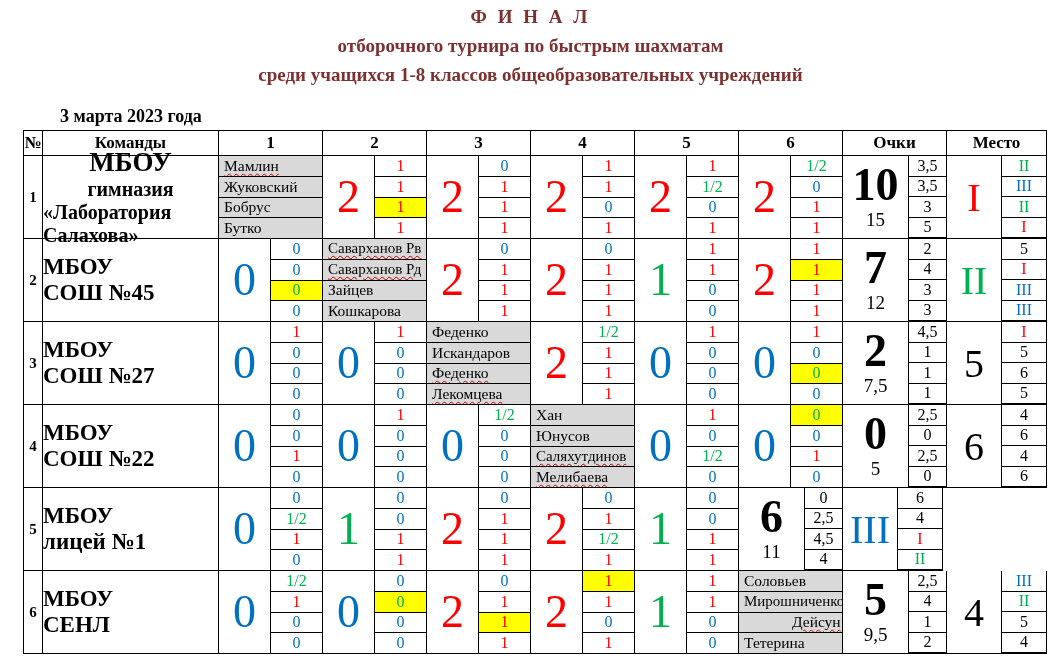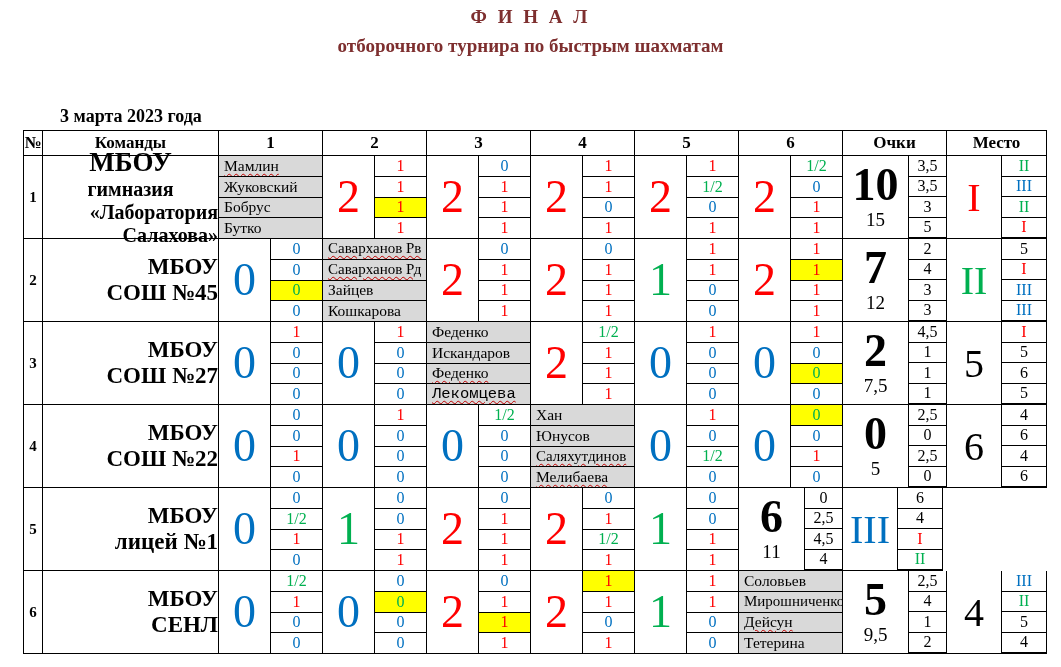--- a/index.html
+++ b/index.html
@@ -21,21 +21,21 @@
   .trow{display:flex;height:83px;}
   .trow.hdr{height:25px;}
   .c{border-right:1px solid #000;border-bottom:1px solid #000;box-sizing:border-box;display:flex;}
   .hcell{align-items:center;justify-content:center;font-weight:bold;font-size:17px;}
   .w-num{width:19px;}
   .w-team{width:176px;}
   .w-game{width:104px;}
   .w-pts{width:104px;}
   .w-place{width:100px;}
   .num{align-items:center;justify-content:center;font-weight:bold;font-size:15px;}
-  .team{flex-direction:column;align-items:flex-end;justify-content:center;font-weight:bold;font-size:23px;line-height:1.15;text-align:center;}
+  .team{flex-direction:column;align-items:flex-start;justify-content:center;font-weight:bold;font-size:23px;line-height:1.15;text-align:center;}
   .team.three-lines{font-size:20px;}
   .team-big{font-size:27px;}
   
   .gamecol{padding:0;}
   .bigscore{width:52px;display:flex;align-items:center;justify-content:center;font-size:46px;line-height:1;border-right:1px solid #000;box-sizing:border-box;}
   .subcol{flex:1;display:flex;flex-direction:column;}
   .sub{flex:1;display:flex;align-items:center;justify-content:center;font-size:16px;border-bottom:1px solid #000;box-sizing:border-box;}
   .subcol .sub:last-child, .names-col .name-cell:last-child{border-bottom:none;}
   .names-col{flex-direction:column;}
   .name-cell{flex:1;display:flex;align-items:center;background:#D9D9D9;font-size:15.5px;padding-left:5px;border-bottom:1px solid #000;box-sizing:border-box;white-space:nowrap;overflow:hidden;}
@@ -50,20 +50,21 @@
   .placebig{width:55px;display:flex;align-items:center;justify-content:center;font-size:40px;border-right:1px solid #000;box-sizing:border-box;}
   .subcol-place{flex:1;display:flex;flex-direction:column;}
   .hl{background:#FFFF00;}
 </style>
 </head>
 <body>
 
 <div class="title-block">
   <div class="title-main">Ф И Н А Л</div>
   <div class="title-sub">отборочного турнира по быстрым шахматам</div>
+  <div class="title-sub">среди учащихся 1-8 классов общеобразовательных учреждений</div>
 </div>
 
 <div class="subheader">
   <div class="date">3 марта 2023 года</div>
 </div>
 
 <div class="tbl" id="tbl">
     <div class="trow hdr">
       <div class="c hcell w-num">№</div>
       <div class="c hcell w-team">Команды</div>
@@ -279,21 +280,21 @@
         <div class="name-cell">
           <div class="" style="display: inline; font-family: Liberation Serif, serif;">Феденко</div>
         </div>
         <div class="name-cell">
           <div class="" style="display: inline;">Искандаров</div>
         </div>
         <div class="name-cell">
           <div class="miss " style="display: inline;">Феденко</div>
         </div>
         <div class="name-cell">
-          <div class="miss " style="display: inline; font-family: Liberation Mono, monospace;">Лекомцева</div>
+          <div class="miss " style="display: inline;">Лекомцева</div>
         </div>
       </div>
       <div class="c w-game gamecol">
         <div class="bigscore" style="color: rgb(255, 0, 0);">2</div>
         <div class="subcol">
           <div class="sub" style="color: rgb(0, 176, 80);">1/2</div>
           <div class="sub" style="color: rgb(255, 0, 0);">1</div>
           <div class="sub" style="color: rgb(255, 0, 0);">1</div>
           <div class="sub" style="color: rgb(255, 0, 0);">1</div>
         </div>
@@ -550,21 +551,21 @@
         </div>
       </div>
       <div class="c w-game names-col gamecol">
         <div class="name-cell">
           <div class="" style="display: inline;">Соловьев</div>
         </div>
         <div class="name-cell">
           <div class="name-sm" style="display: inline;">Мирошниченко</div>
         </div>
         <div class="name-cell">
-          <div class="miss " style="display: inline;">Дейсун</div>
+          <div class="miss " style="display: inline; margin-left: 48px;">Дейсун</div>
         </div>
         <div class="name-cell">
           <div class="" style="display: inline;">Тетерина</div>
         </div>
       </div>
       <div class="c w-pts gamecol">
         <div class="ptsbig">
           <div class="pts-main">5</div>
           <div class="pts-small">9,5</div>
         </div>

